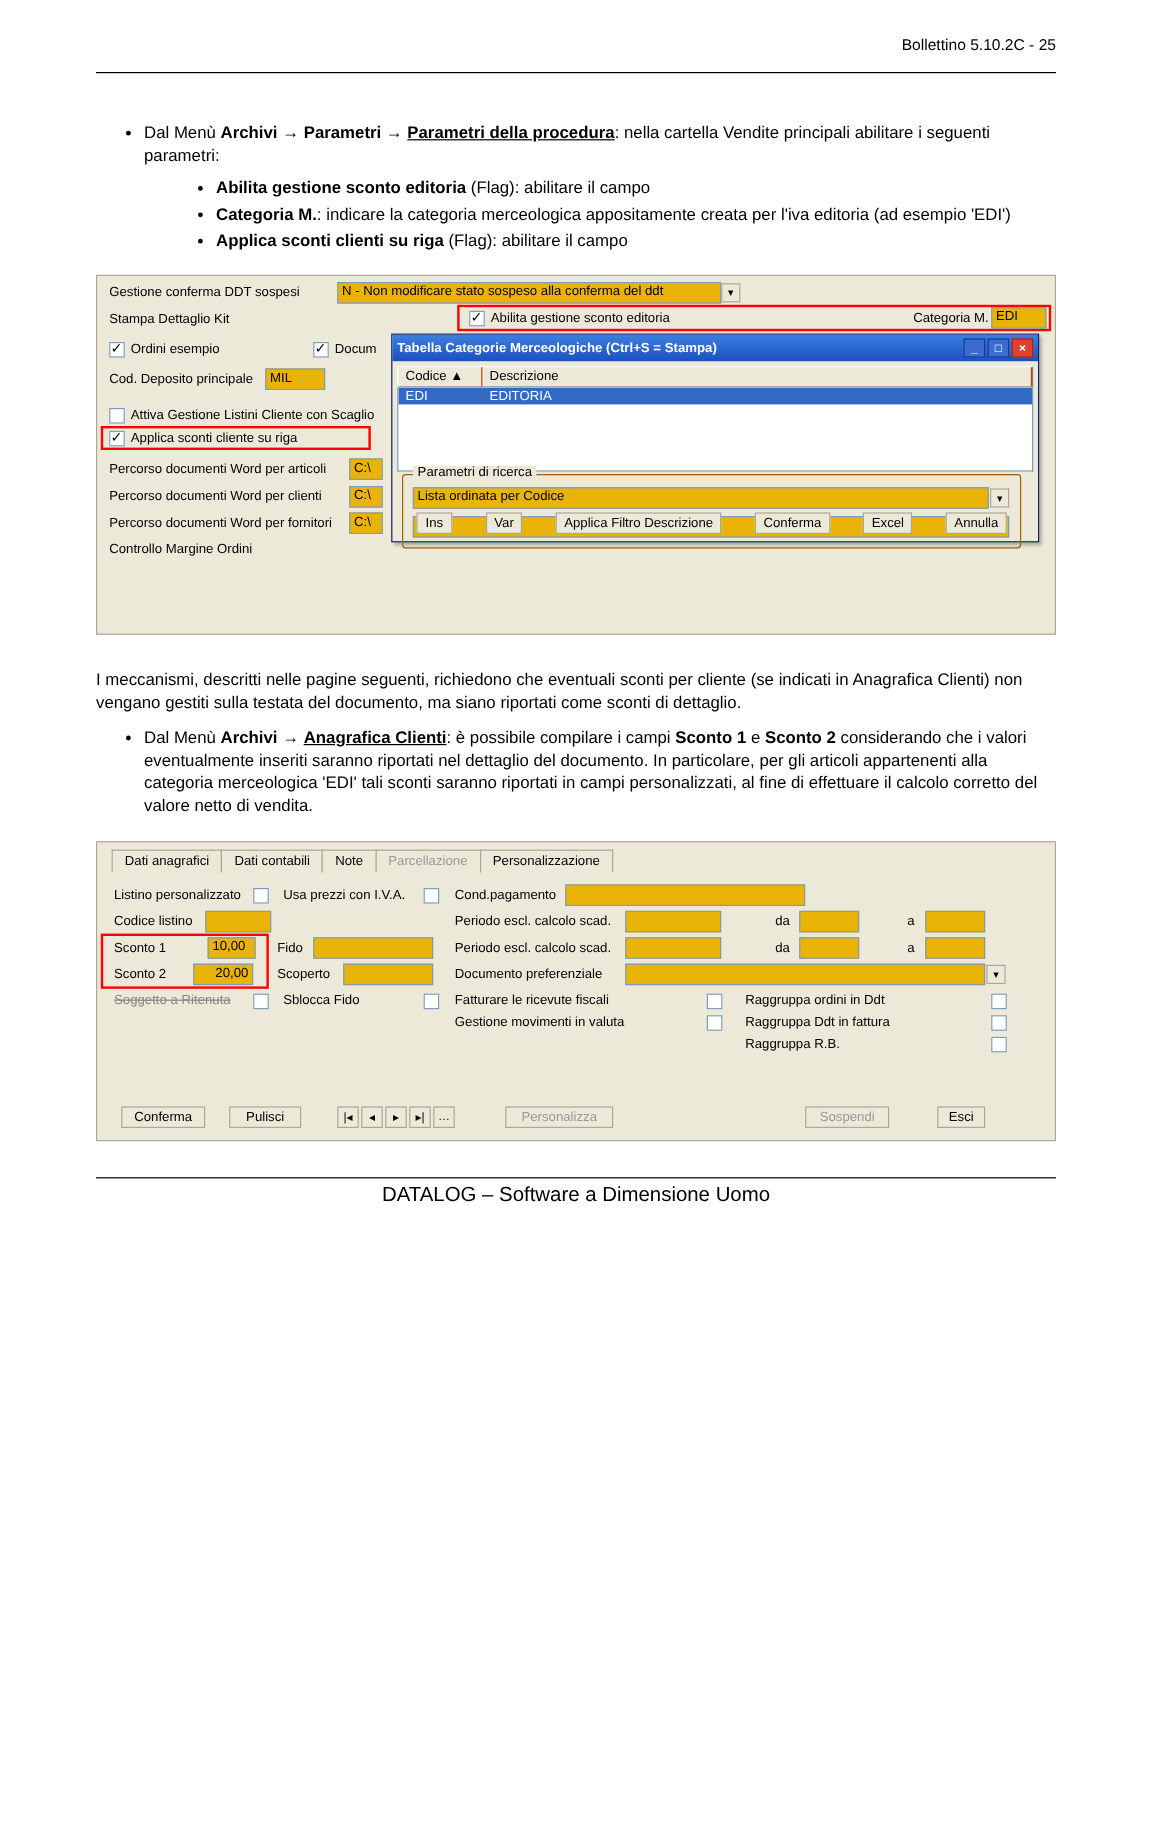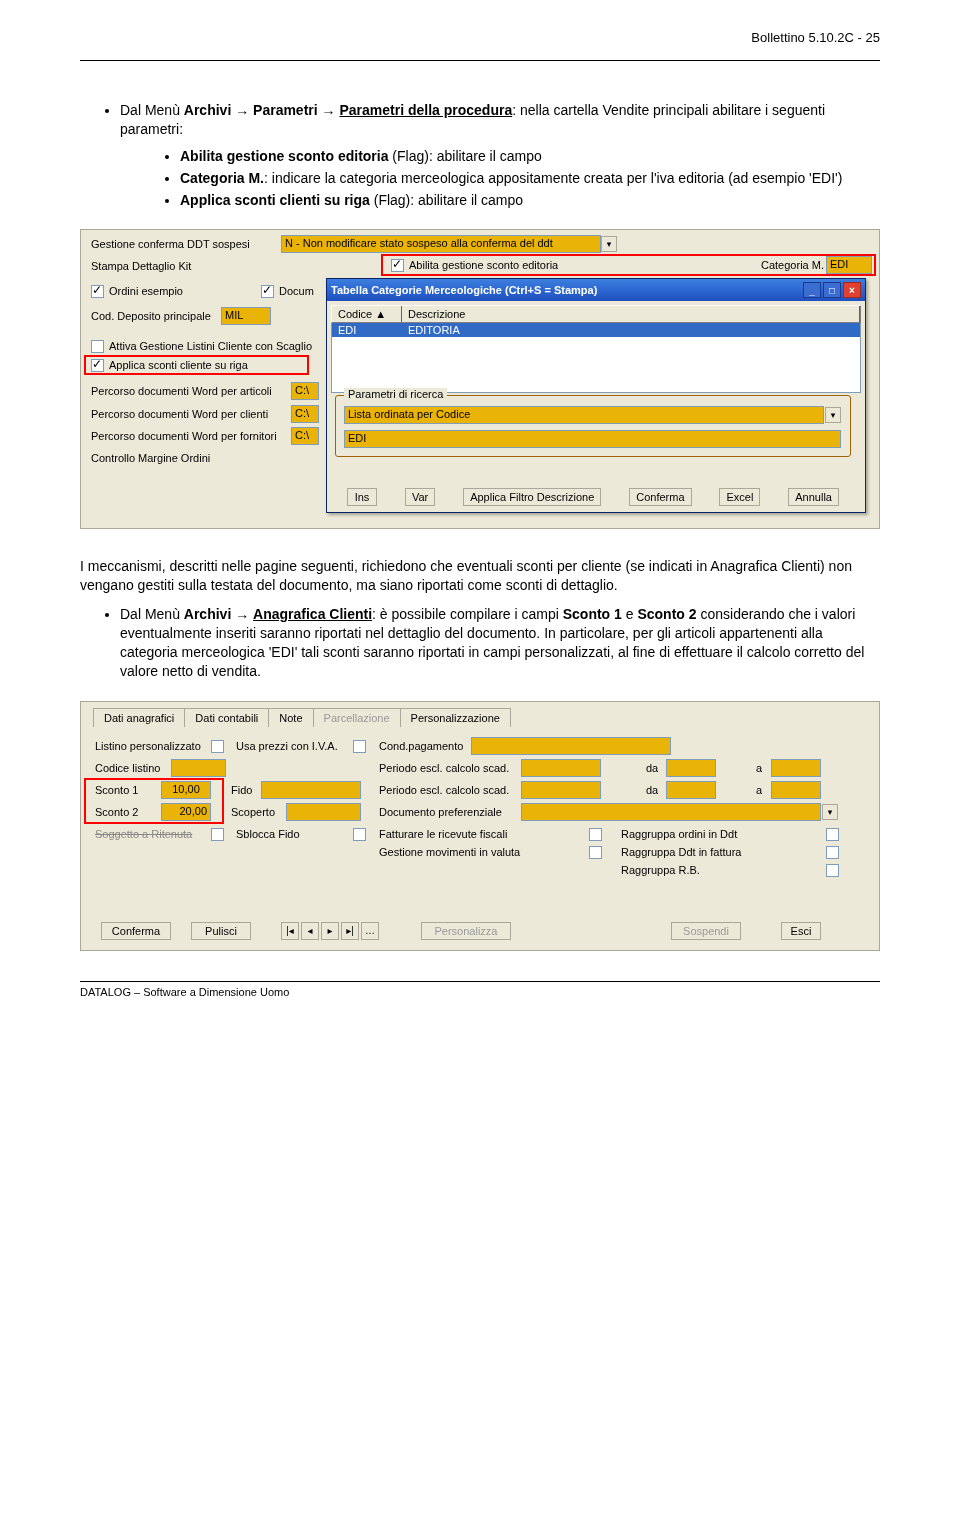--- a/index.html
+++ b/index.html
@@ -175,22 +175,22 @@
   }
   .tab.disabled { color: #999; text-align: center; }
 
   
   .hr-bot {
     border: none;
     border-top: 1px solid #000;
     margin: 30px 0 4px 0;
   }
   .footer-right {
-    text-align: left;
-    font-size: 11px;
+    text-align: center;
+    font-size: 17px;
   }
 
   
   .navico {
     width: 18px; height: 18px;
     border: 1px solid #aca899;
     background: #ece9d8;
     display: inline-flex;
     align-items: center; justify-content: center;
     font-size: 10px;
@@ -258,21 +258,21 @@
     <span class="label" style="left:28px;top:129px">Applica sconti cliente su riga</span>
 
     <span class="label" style="left:10px;top:155px">Percorso documenti Word per articoli</span>
     <div class="field" style="left:210px;top:152px;width:28px">C:\</div>
     <span class="label" style="left:10px;top:178px">Percorso documenti Word  per clienti</span>
     <div class="field" style="left:210px;top:175px;width:28px">C:\</div>
     <span class="label" style="left:10px;top:200px">Percorso documenti Word  per fornitori</span>
     <div class="field" style="left:210px;top:197px;width:28px">C:\</div>
     <span class="label" style="left:10px;top:222px">Controllo Margine Ordini</span>
 
-    <div class="xpwin" style="left:245px;top:48px;width:540px;height:235px">
+    <div class="xpwin" style="left:245px;top:48px;width:540px;height:174px">
       <div class="titlebar">
         <span>Tabella Categorie Merceologiche (Ctrl+S = Stampa)</span>
         <div class="wbtns">
           <div class="wbtn">_</div>
           <div class="wbtn">□</div>
           <div class="wbtn red">×</div>
         </div>
       </div>
       <div class="inner">
         <div class="listhdr">
@@ -337,21 +337,21 @@
     <div class="field" style="left:90px;top:57px;width:55px"></div>
     <span class="label" style="left:298px;top:60px">Periodo escl. calcolo scad.</span>
     <div class="field" style="left:440px;top:57px;width:80px"></div>
     <span class="label" style="left:565px;top:60px">da</span>
     <div class="field" style="left:585px;top:57px;width:50px"></div>
     <span class="label" style="left:675px;top:60px">a</span>
     <div class="field" style="left:690px;top:57px;width:50px"></div>
 
     <div class="redbox" style="left:3px;top:76px;width:140px;height:46px"></div>
     <span class="label" style="left:14px;top:82px">Sconto 1</span>
-    <div class="field" style="left:80px;top:79px;width:50px;text-align:center">10,00</div>
+    <div class="field" style="left:92px;top:79px;width:40px;text-align:left">10,00</div>
     <span class="label" style="left:150px;top:82px">Fido</span>
     <div class="field" style="left:180px;top:79px;width:100px"></div>
     <span class="label" style="left:298px;top:82px">Periodo escl. calcolo scad.</span>
     <div class="field" style="left:440px;top:79px;width:80px"></div>
     <span class="label" style="left:565px;top:82px">da</span>
     <div class="field" style="left:585px;top:79px;width:50px"></div>
     <span class="label" style="left:675px;top:82px">a</span>
     <div class="field" style="left:690px;top:79px;width:50px"></div>
 
     <span class="label" style="left:14px;top:104px">Sconto 2</span>

